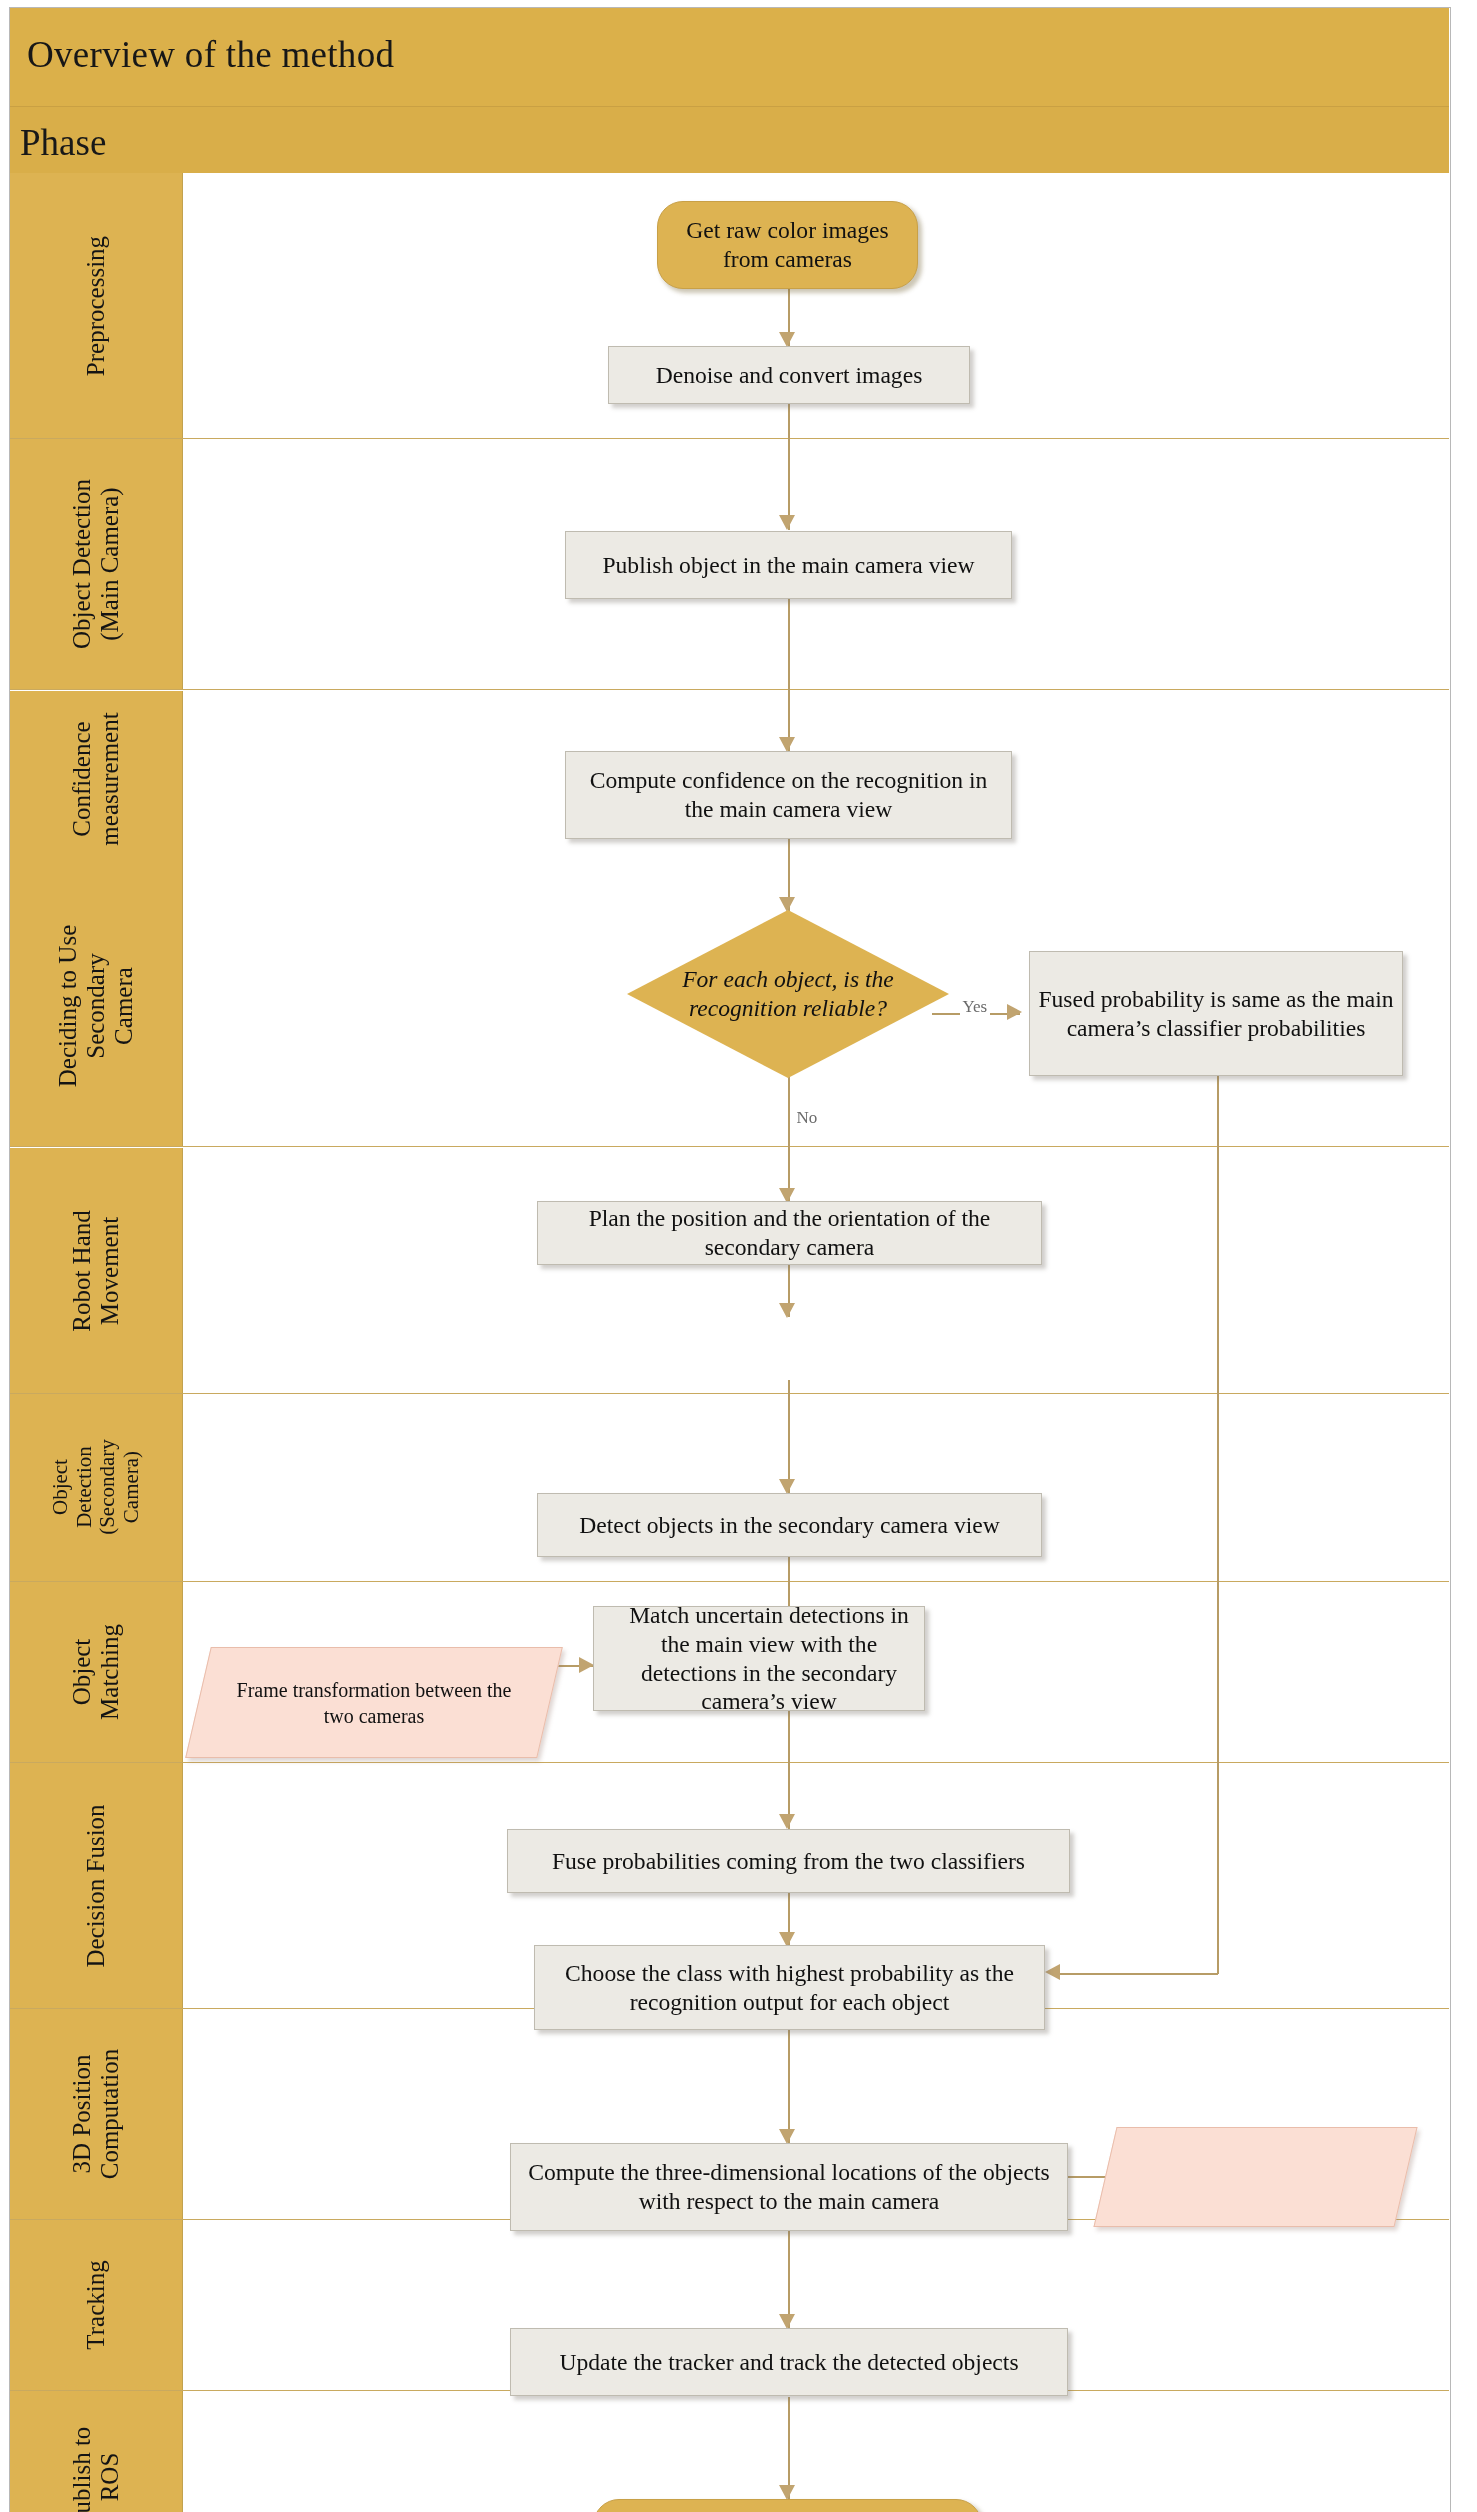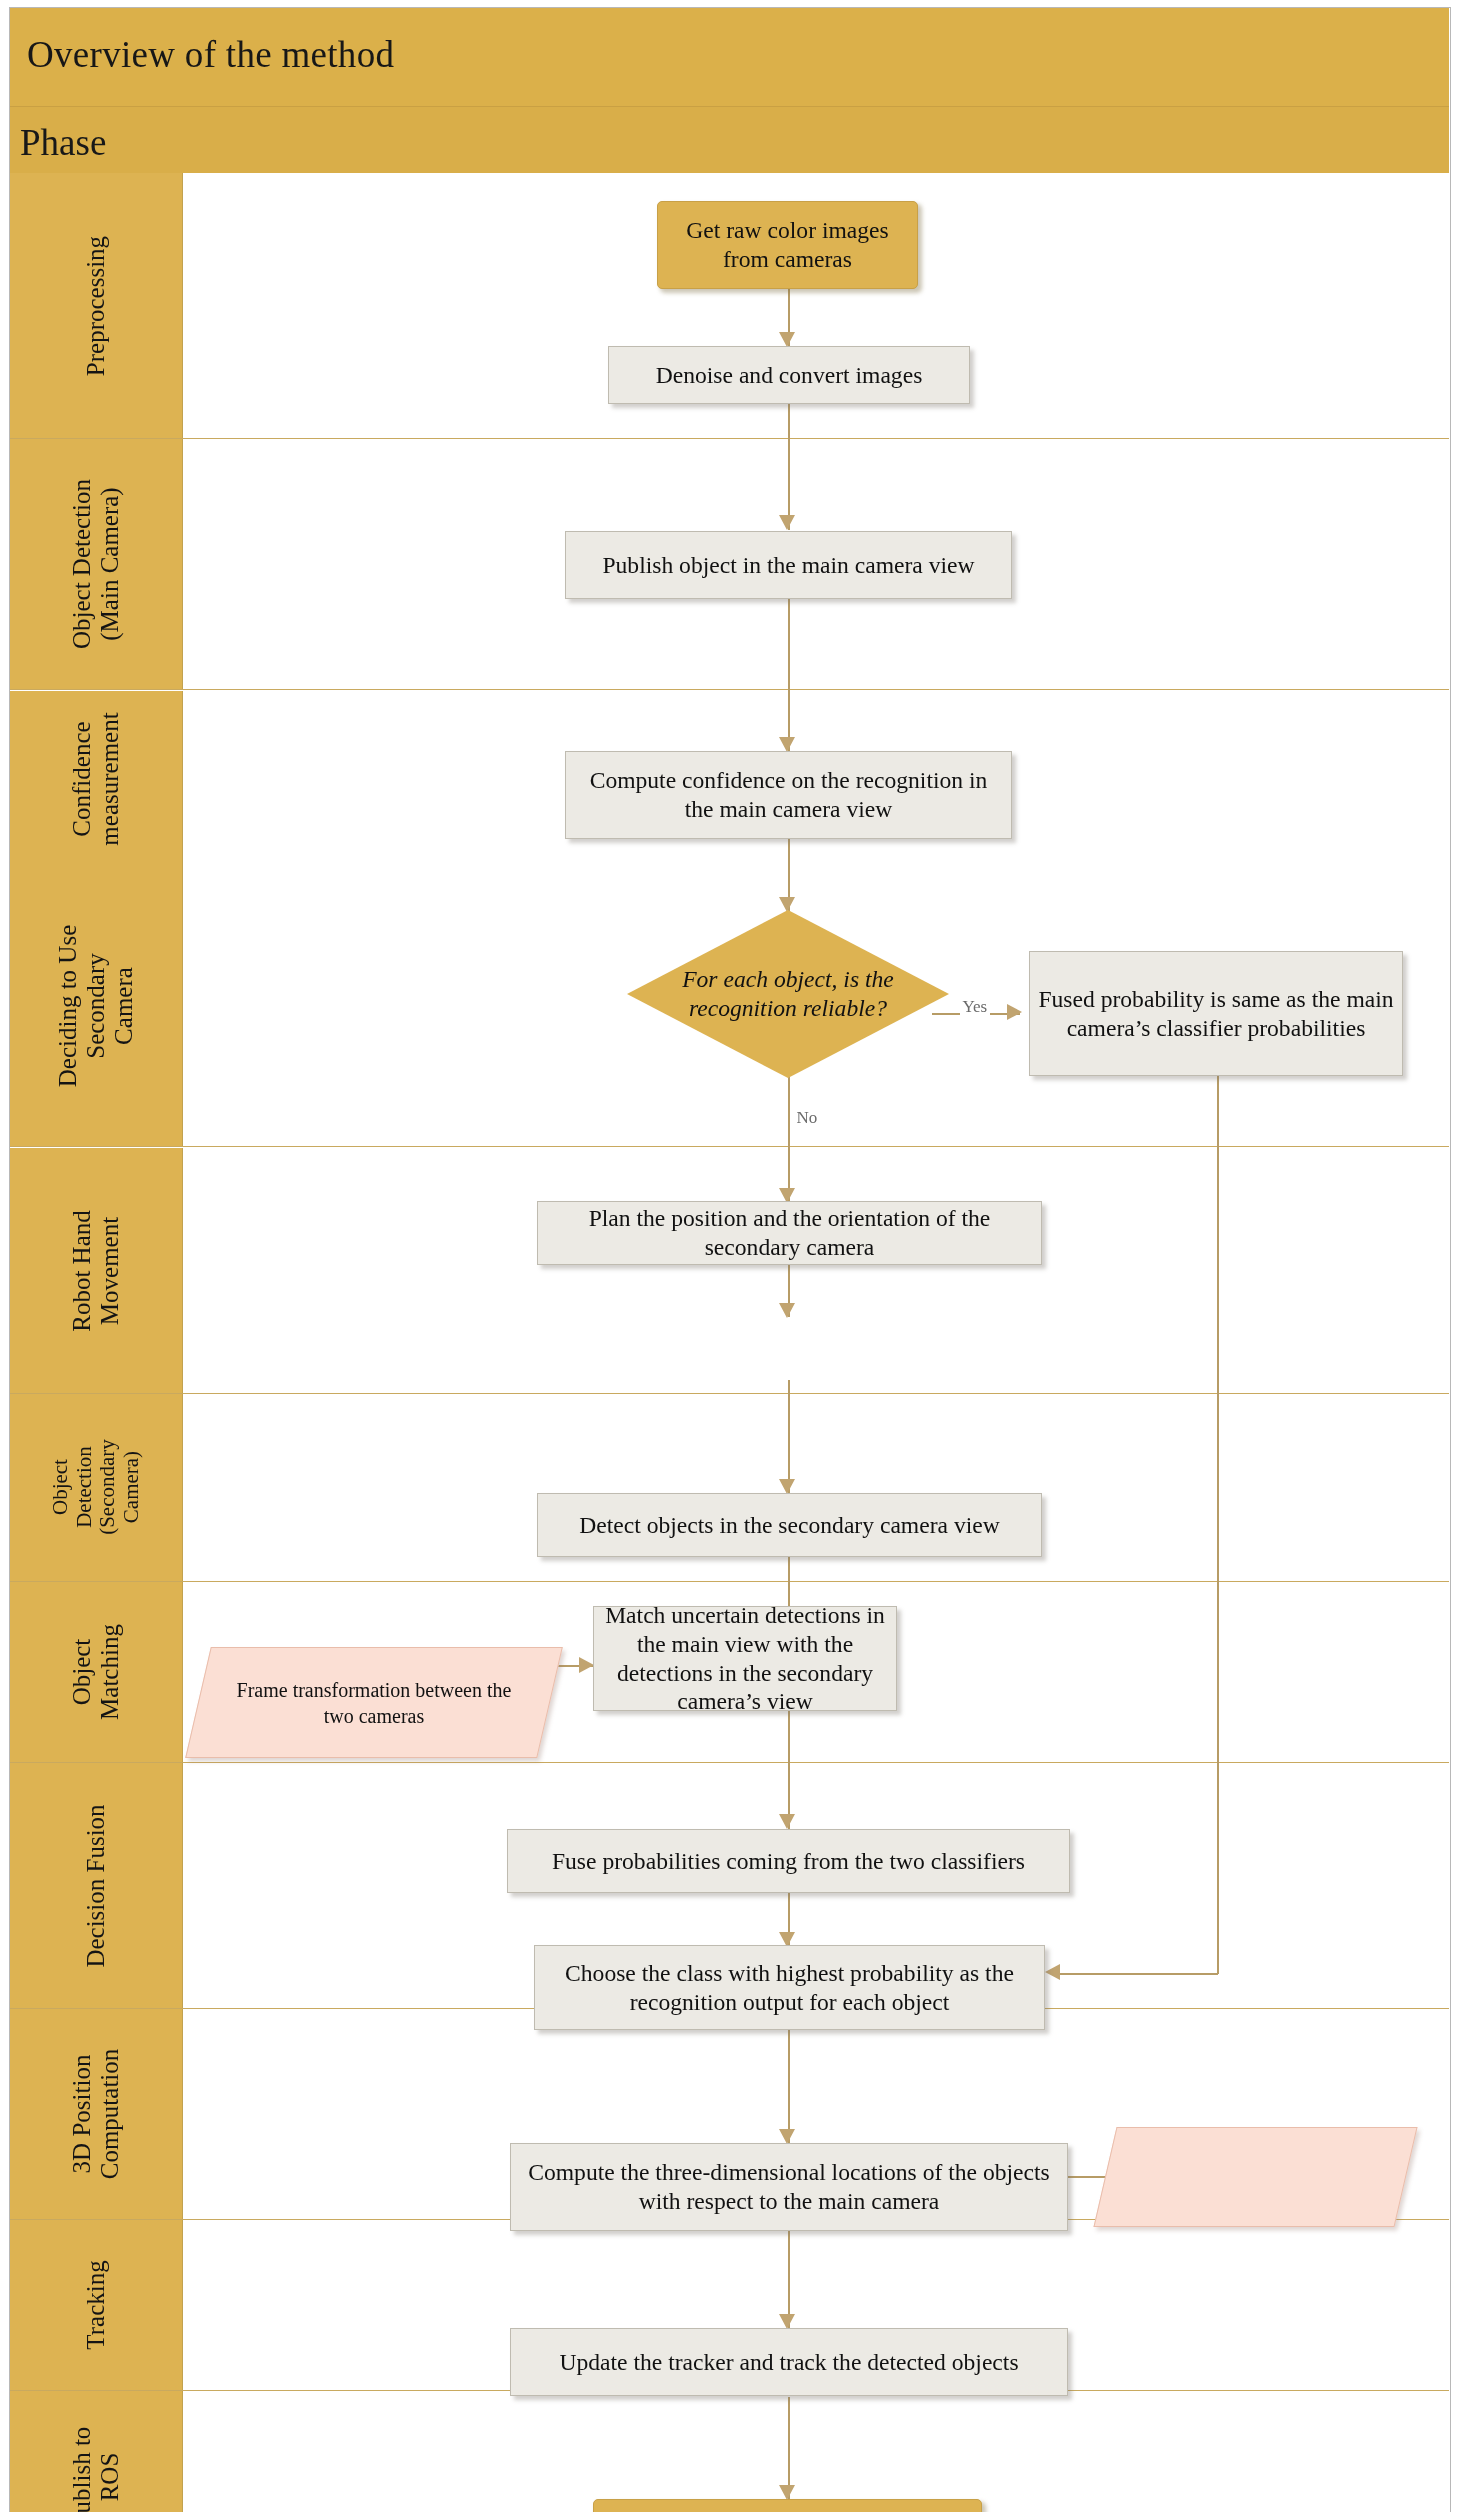--- a/index.html
+++ b/index.html
@@ -118,21 +118,21 @@
     z-index:5;
   }
   .proc{
     background:#eceae4;
     border:1px solid #bfbbb0;
     box-shadow:3.5px 3.5px 4px rgba(120,115,105,.34);
   }
   .term{
     background:#ddb352;
     border:1px solid #c8a047;
-    border-radius:5px;
+    border-radius:26px;
     box-shadow:3.5px 3.5px 4.5px rgba(120,105,60,.38);
   }
   .diamond-wrap{
     position:absolute;
     z-index:5;
     font-style:italic;
   }
   .diamond-shape{
     position:absolute;
     left:0;top:0;width:100%;height:100%;
@@ -390,21 +390,21 @@
     <div class="node proc" style="left:527px;top:1193px;width:505px;height:64px;">Plan the position and the orientation of the secondary camera</div>
 
 
     <div class="node proc" style="left:527px;top:1485px;width:505px;height:64px;">Detect objects in the secondary camera view</div>
 
     <div class="para-wrap" style="left:188px;top:1603px;width:352px;height:111px;margin-top:36px;">
       <div class="para-shape"></div>
       <div class="para-text">Frame transformation between the two cameras</div>
     </div>
 
-    <div class="node proc" style="left:583px;top:1598px;width:304px;height:105px;">Match uncertain detections in the main view with the detections in the secondary camera’s view</div>
+    <div class="node proc" style="left:583px;top:1598px;width:332px;height:105px;padding-left:27px;">Match uncertain detections in the main view with the detections in the secondary camera’s view</div>
 
     <div class="node proc" style="left:497px;top:1821px;width:563px;height:64px;">Fuse probabilities coming from the two classifiers</div>
 
     <div class="node proc" style="left:524px;top:1937px;width:511px;height:85px;">Choose the class with highest probability as the recognition output for each object</div>
 
     <div class="node proc" style="left:500px;top:2135px;width:558px;height:88px;">Compute the three-dimensional locations of the objects with respect to the main camera</div>
 
     <div class="para-wrap" style="left:1095px;top:2119px;width:301px;height:100px;">
       <div class="para-shape"></div>
     </div>

